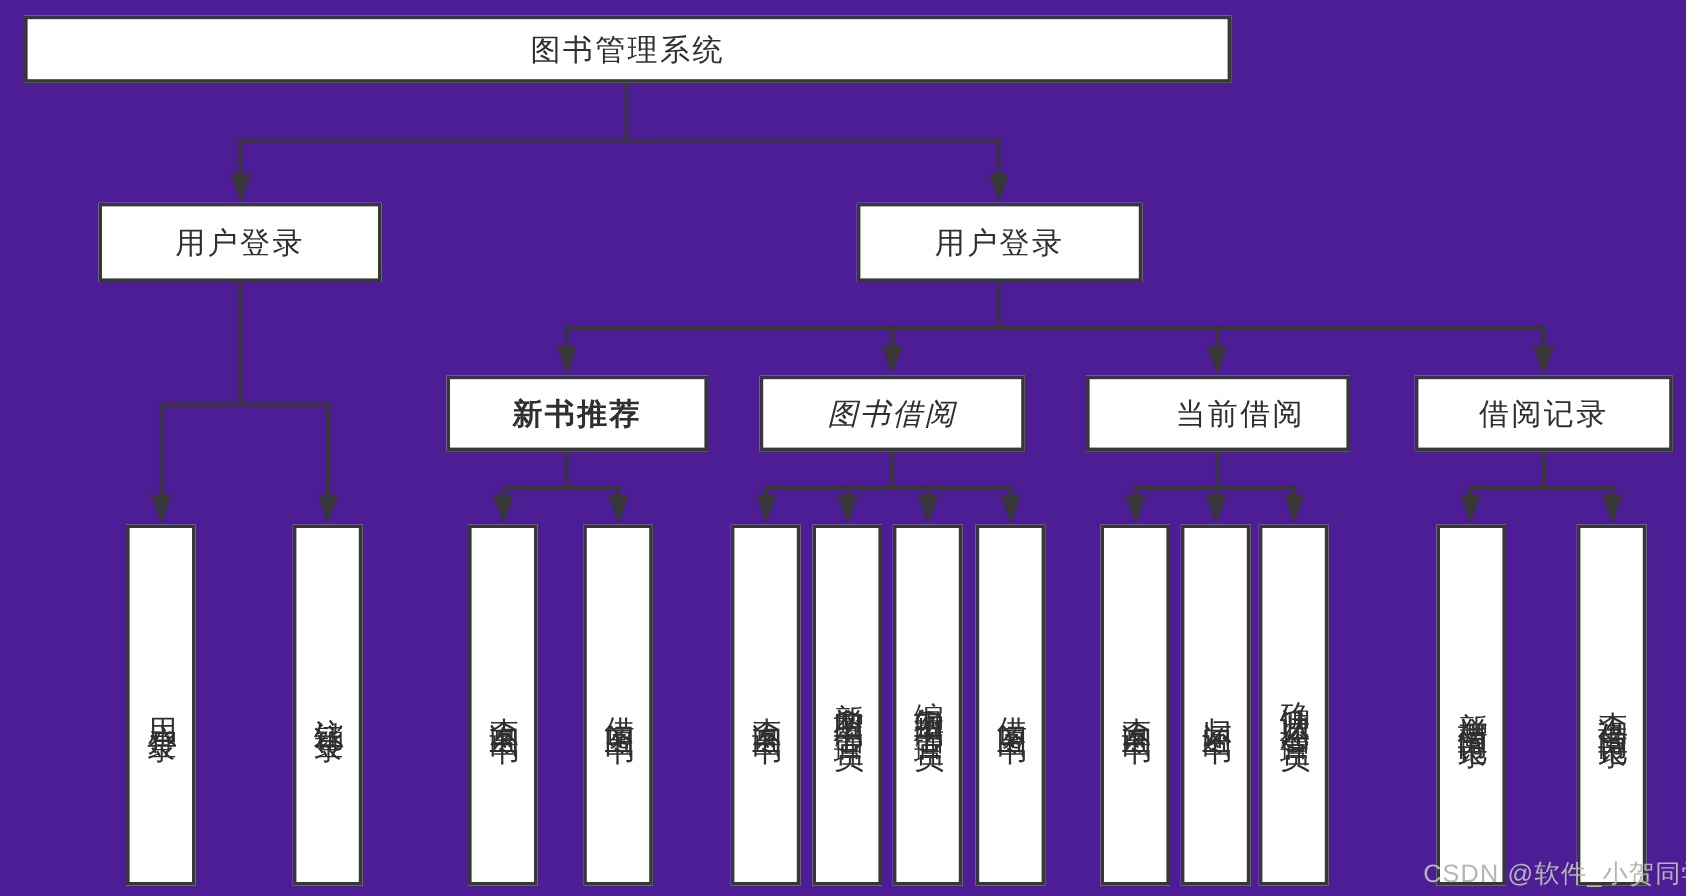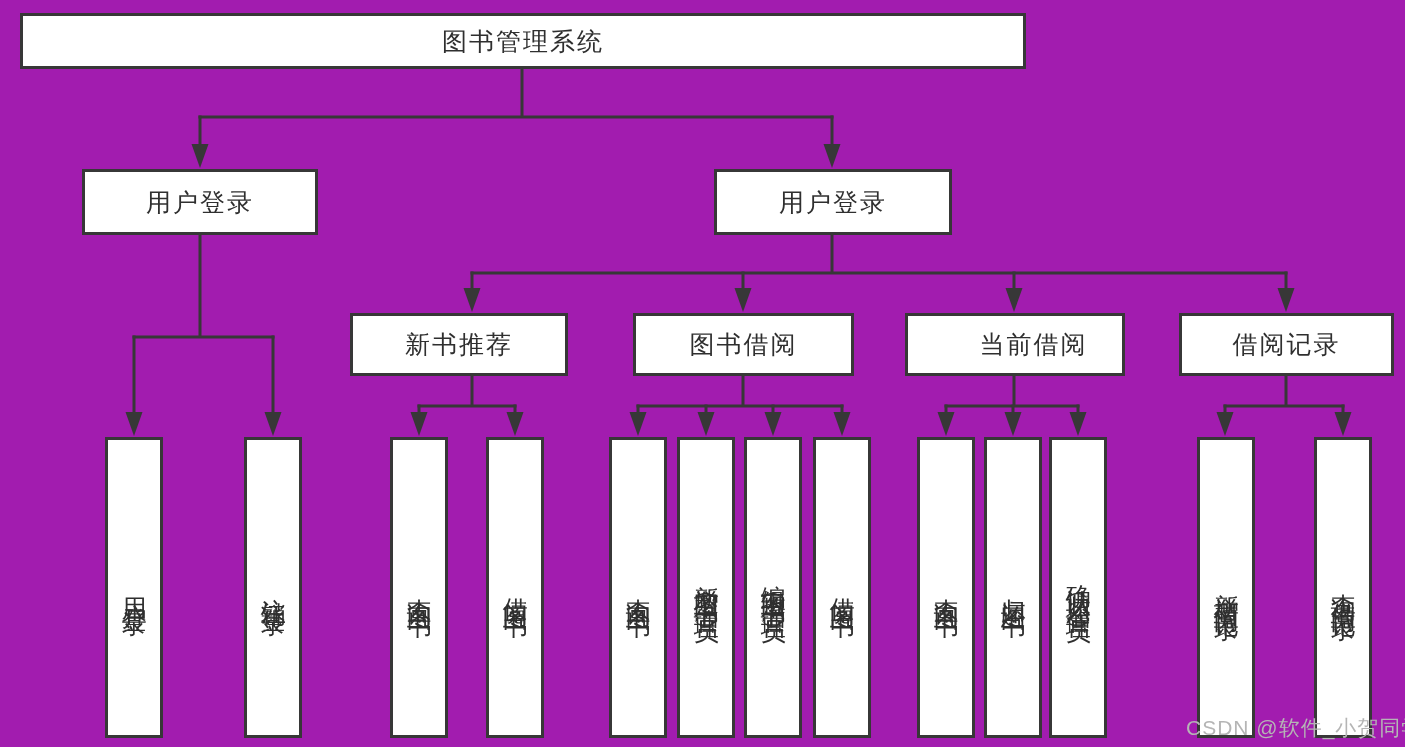--- a/index.html
+++ b/index.html
@@ -1,20 +1,20 @@
 <!DOCTYPE html>
 <html><head>
 <meta charset="utf-8">
 <style>
   html, body { margin: 0; padding: 0; background: #ffffff; }
   .stage {
     position: relative;
     width: 1405px;
     height: 747px;
-    background: #a21caf;
+    background: #4c1d95;
     font-family: "Liberation Sans", "DejaVu Sans", sans-serif;
     color: #2f2f2f;
     overflow: hidden;
   }
   svg.wires {
     position: absolute;
     left: 0; top: 0;
     width: 1405px; height: 747px;
     z-index: 0;
   }
@@ -36,22 +36,22 @@
     writing-mode: vertical-rl;
     text-orientation: mixed;
     letter-spacing: 5px;
     line-height: 1.1;
     font-size: 25px;
   }
   
   #b-root            { left: 20px;  top: 13px;  width: 1006px; height: 56px; }
   #b-user-login      { left: 82px;  top: 169px; width: 236px;  height: 66px; }
   #b-book-mgmt       { left: 714px; top: 169px; width: 238px;  height: 66px; }
-  #b-new-book-rec    { left: 350px; top: 313px; width: 218px;  height: 63px; }
-  #b-book-borrow     { left: 633px; top: 313px; width: 221px;  height: 63px; }
+  #b-new-book-rec    { left: 372px; top: 313px; width: 218px;  height: 63px; font-weight: bold; }
+  #b-book-borrow     { left: 633px; top: 313px; width: 221px;  height: 63px; font-style: italic; }
   #b-current-borrow  { left: 905px; top: 313px; width: 220px;  height: 63px; padding-left: 37px; }
   #b-borrow-records  { left: 1179px;top: 313px; width: 215px;  height: 63px; text-align: center; }
   #l-ul-user-login   { left: 105px; }
   #l-ul-logout       { left: 244px; }
   #l-nb-query-book   { left: 390px; }
   #l-nb-borrow-book  { left: 486px; }
   #l-bb-query-book   { left: 609px; }
   #l-bb-add-book     { left: 677px; }
   #l-bb-edit-book    { left: 744px; }
   #l-bb-borrow-book  { left: 813px; }

